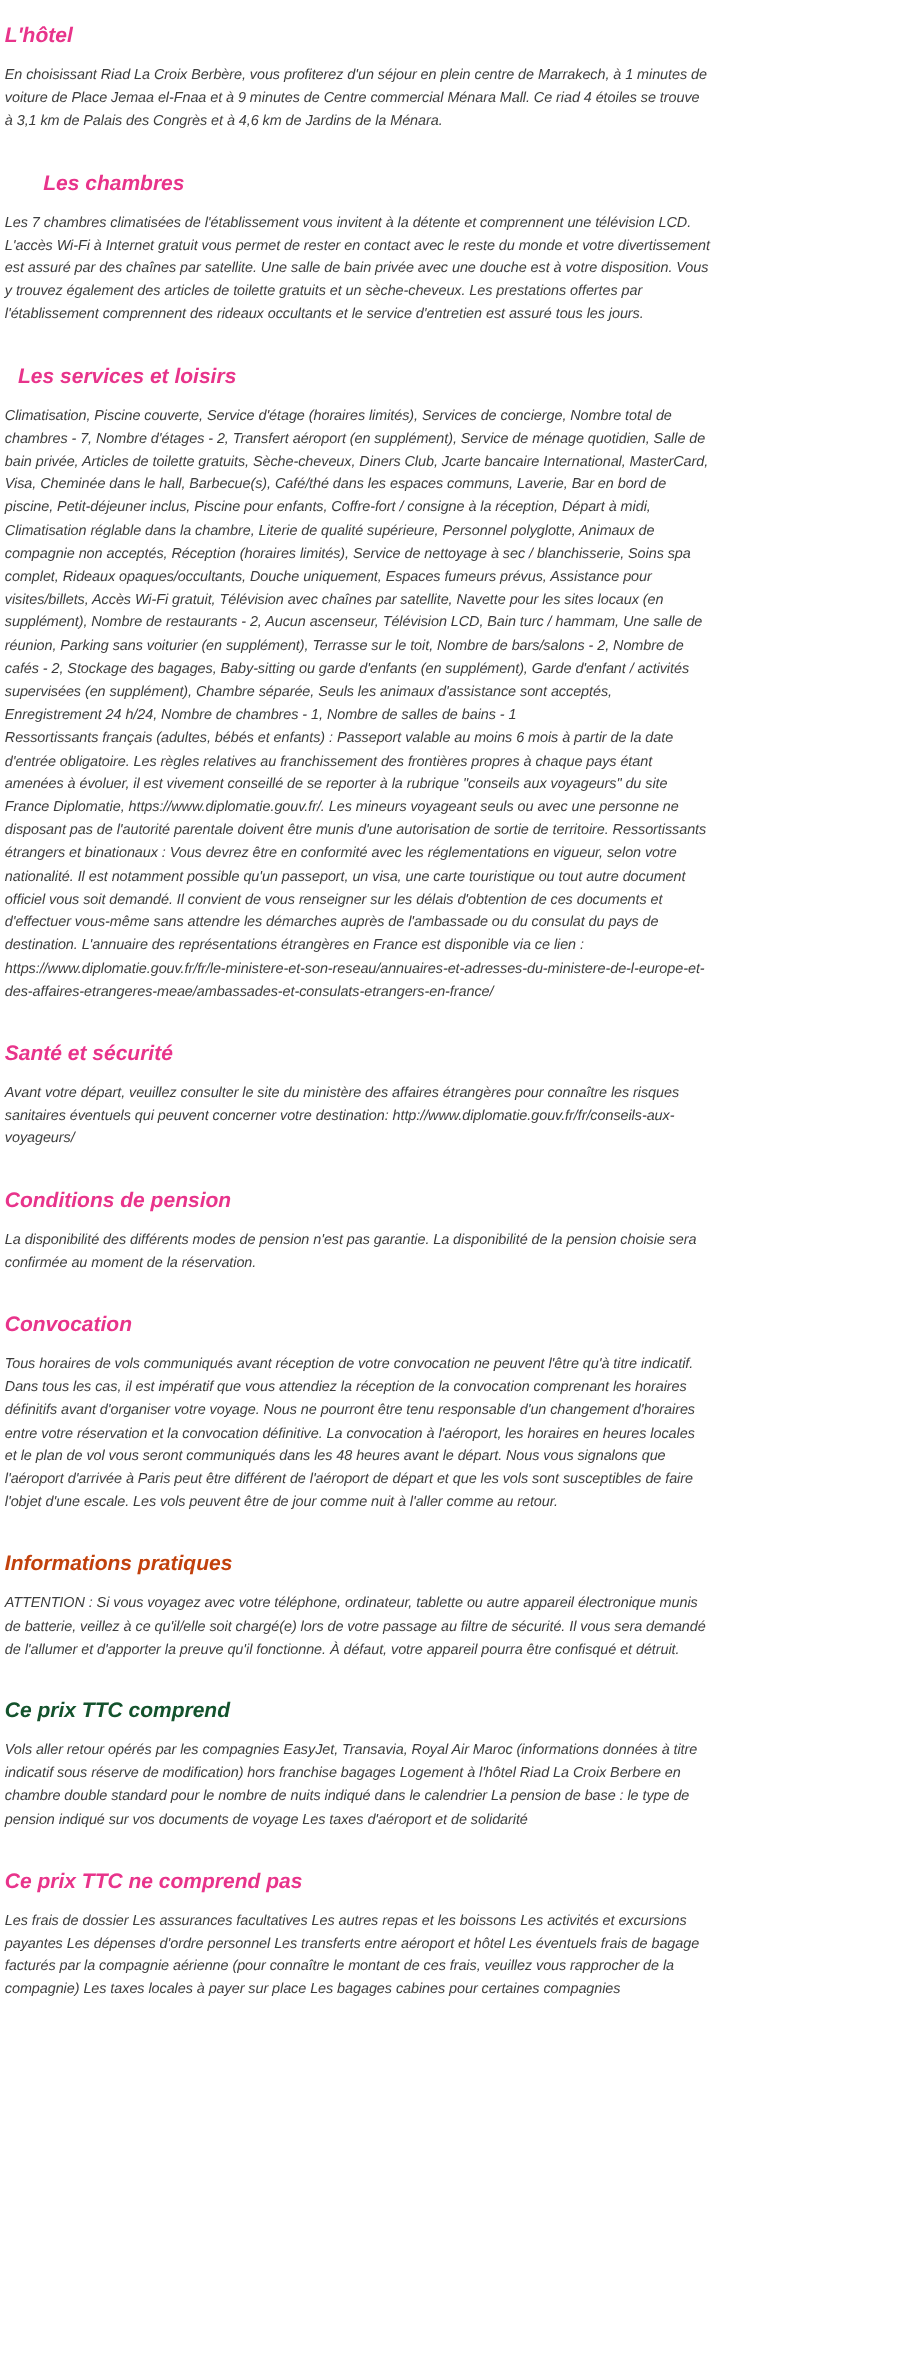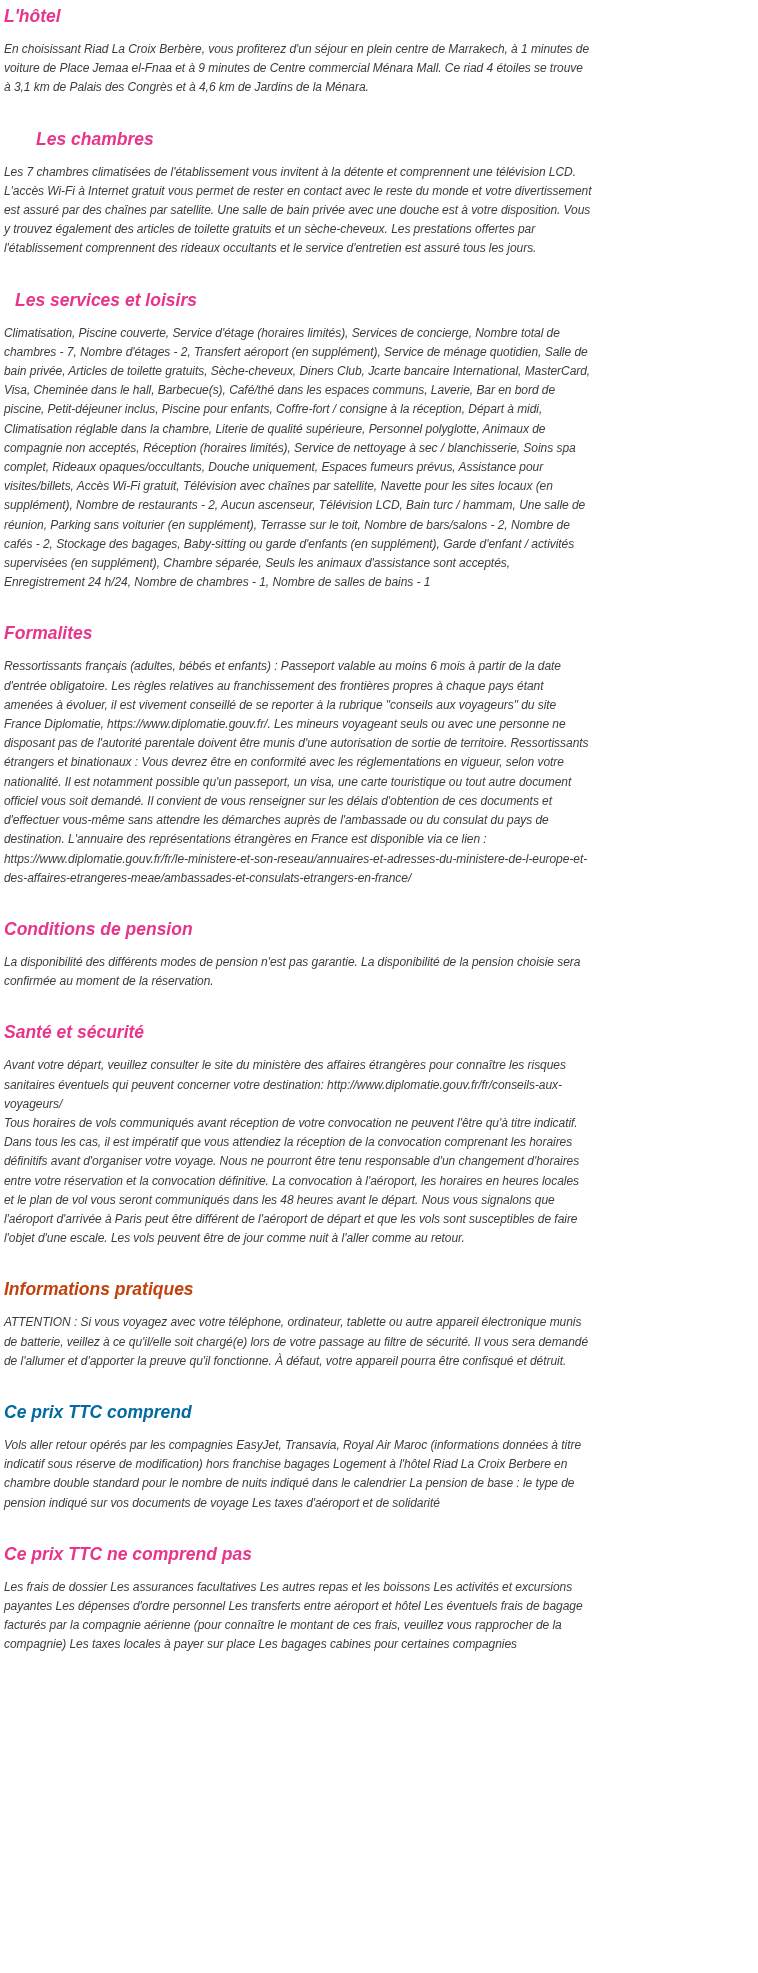--- a/index.html
+++ b/index.html
@@ -8,21 +8,21 @@
     background: #ffffff;
   }
   body {
     width: 758px;
     min-height: 1973px;
     font-family: "Liberation Sans", "DejaVu Sans", sans-serif;
     -webkit-font-smoothing: antialiased;
   }
   .page {
     width: 592px;
-    padding: 4px 0 30px 4px;
+    padding: 17px 0 30px 4px;
     box-sizing: border-box;
   }
   section.doc-section {
     margin: 0;
   }
   h2.section-title {
     font-style: italic;
     font-weight: 700;
     font-size: 17.5px;
     line-height: 1.2;
@@ -57,45 +57,45 @@
     <h2 class="section-title" style="color: rgb(232, 52, 139); margin-left: 32px;">Les chambres</h2>
     <p class="section-body" style="color: rgb(61, 61, 61);">Les 7 chambres climatisées de l'établissement vous invitent à la détente et comprennent une télévision LCD. L'accès Wi-Fi à Internet gratuit vous permet de rester en contact avec le reste du monde et votre divertissement est assuré par des chaînes par satellite. Une salle de bain privée avec une douche est à votre disposition. Vous y trouvez également des articles de toilette gratuits et un sèche-cheveux. Les prestations offertes par l'établissement comprennent des rideaux occultants et le service d'entretien est assuré tous les jours.</p>
   </section>
 
   <section class="doc-section">
     <h2 class="section-title" style="color: rgb(232, 52, 139); margin-left: 11px;">Les services et loisirs</h2>
     <p class="section-body" style="color: rgb(61, 61, 61);">Climatisation, Piscine couverte, Service d'étage (horaires limités), Services de concierge, Nombre total de chambres - 7, Nombre d'étages - 2, Transfert aéroport (en supplément), Service de ménage quotidien, Salle de bain privée, Articles de toilette gratuits, Sèche-cheveux, Diners Club, Jcarte bancaire International, MasterCard, Visa, Cheminée dans le hall, Barbecue(s), Café/thé dans les espaces communs, Laverie, Bar en bord de piscine, Petit-déjeuner inclus, Piscine pour enfants, Coffre-fort / consigne à la réception, Départ à midi, Climatisation réglable dans la chambre, Literie de qualité supérieure, Personnel polyglotte, Animaux de compagnie non acceptés, Réception (horaires limités), Service de nettoyage à sec / blanchisserie, Soins spa complet, Rideaux opaques/occultants, Douche uniquement, Espaces fumeurs prévus, Assistance pour visites/billets, Accès Wi-Fi gratuit, Télévision avec chaînes par satellite, Navette pour les sites locaux (en supplément), Nombre de restaurants - 2, Aucun ascenseur, Télévision LCD, Bain turc / hammam, Une salle de réunion, Parking sans voiturier (en supplément), Terrasse sur le toit, Nombre de bars/salons - 2, Nombre de cafés - 2, Stockage des bagages, Baby-sitting ou garde d'enfants (en supplément), Garde d'enfant / activités supervisées (en supplément), Chambre séparée, Seuls les animaux d'assistance sont acceptés, Enregistrement 24 h/24, Nombre de chambres - 1, Nombre de salles de bains - 1</p>
   </section>
 
   <section class="doc-section">
-    <h2 class="section-title" style="color: rgb(232, 52, 139);">Formalites</h2>
     <p class="section-body" style="color: rgb(61, 61, 61);">Ressortissants français (adultes, bébés et enfants) : Passeport valable au moins 6 mois à partir de la date d'entrée obligatoire. Les règles relatives au franchissement des frontières propres à chaque pays étant amenées à évoluer, il est vivement conseillé de se reporter à la rubrique "conseils aux voyageurs" du site France Diplomatie, https://www.diplomatie.gouv.fr/. Les mineurs voyageant seuls ou avec une personne ne disposant pas de l'autorité parentale doivent être munis d'une autorisation de sortie de territoire. Ressortissants étrangers et binationaux : Vous devrez être en conformité avec les réglementations en vigueur, selon votre nationalité. Il est notamment possible qu'un passeport, un visa, une carte touristique ou tout autre document officiel vous soit demandé. Il convient de vous renseigner sur les délais d'obtention de ces documents et d'effectuer vous-même sans attendre les démarches auprès de l'ambassade ou du consulat du pays de destination. L'annuaire des représentations étrangères en France est disponible via ce lien : https://www.diplomatie.gouv.fr/fr/le-ministere-et-son-reseau/annuaires-et-adresses-du-ministere-de-l-europe-et-des-affaires-etrangeres-meae/ambassades-et-consulats-etrangers-en-france/</p>
+  </section>
+
+  <section class="doc-section">
+    <h2 class="section-title" style="color: rgb(232, 52, 139);">Santé et sécurité</h2>
+    <p class="section-body" style="color: rgb(61, 61, 61);">Avant votre départ, veuillez consulter le site du ministère des affaires étrangères pour connaître les risques sanitaires éventuels qui peuvent concerner votre destination: http://www.diplomatie.gouv.fr/fr/conseils-aux-voyageurs/</p>
   </section>
 
   <section class="doc-section">
     <h2 class="section-title" style="color: rgb(232, 52, 139);">Conditions de pension</h2>
     <p class="section-body" style="color: rgb(61, 61, 61);">La disponibilité des différents modes de pension n'est pas garantie. La disponibilité de la pension choisie sera confirmée au moment de la réservation.</p>
   </section>
 
   <section class="doc-section">
-    <h2 class="section-title" style="color: rgb(232, 52, 139);">Santé et sécurité</h2>
-    <p class="section-body" style="color: rgb(61, 61, 61);">Avant votre départ, veuillez consulter le site du ministère des affaires étrangères pour connaître les risques sanitaires éventuels qui peuvent concerner votre destination: http://www.diplomatie.gouv.fr/fr/conseils-aux-voyageurs/</p>
-  </section>
-
-  <section class="doc-section">
+    <h2 class="section-title" style="color: rgb(232, 52, 139);">Convocation</h2>
     <p class="section-body" style="color: rgb(61, 61, 61);">Tous horaires de vols communiqués avant réception de votre convocation ne peuvent l'être qu'à titre indicatif. Dans tous les cas, il est impératif que vous attendiez la réception de la convocation comprenant les horaires définitifs avant d'organiser votre voyage. Nous ne pourront être tenu responsable d'un changement d'horaires entre votre réservation et la convocation définitive. La convocation à l'aéroport, les horaires en heures locales et le plan de vol vous seront communiqués dans les 48 heures avant le départ. Nous vous signalons que l'aéroport d'arrivée à Paris peut être différent de l'aéroport de départ et que les vols sont susceptibles de faire l'objet d'une escale. Les vols peuvent être de jour comme nuit à l'aller comme au retour.</p>
   </section>
 
   <section class="doc-section">
     <h2 class="section-title" style="color: #c2410c;">Informations pratiques</h2>
     <p class="section-body" style="color: rgb(61, 61, 61);">ATTENTION : Si vous voyagez avec votre téléphone, ordinateur, tablette ou autre appareil électronique munis de batterie, veillez à ce qu'il/elle soit chargé(e) lors de votre passage au filtre de sécurité. Il vous sera demandé de l'allumer et d'apporter la preuve qu'il fonctionne. À défaut, votre appareil pourra être confisqué et détruit.</p>
   </section>
 
   <section class="doc-section">
-    <h2 class="section-title" style="color: #0369a1;">Ce prix TTC comprend</h2>
+    <h2 class="section-title" style="color: #14532d;">Ce prix TTC comprend</h2>
     <p class="section-body" style="color: rgb(61, 61, 61);">Vols aller retour opérés par les compagnies EasyJet, Transavia, Royal Air Maroc (informations données à titre indicatif sous réserve de modification) hors franchise bagages Logement à l'hôtel Riad La Croix Berbere en chambre double standard pour le nombre de nuits indiqué dans le calendrier La pension de base : le type de pension indiqué sur vos documents de voyage Les taxes d'aéroport et de solidarité</p>
   </section>
 
   <section class="doc-section">
     <h2 class="section-title" style="color: rgb(232, 52, 139);">Ce prix TTC ne comprend pas</h2>
     <p class="section-body" style="color: rgb(61, 61, 61);">Les frais de dossier Les assurances facultatives Les autres repas et les boissons Les activités et excursions payantes Les dépenses d'ordre personnel Les transferts entre aéroport et hôtel Les éventuels frais de bagage facturés par la compagnie aérienne (pour connaître le montant de ces frais, veuillez vous rapprocher de la compagnie) Les taxes locales à payer sur place Les bagages cabines pour certaines compagnies</p>
   </section>
 
 </div>
 

